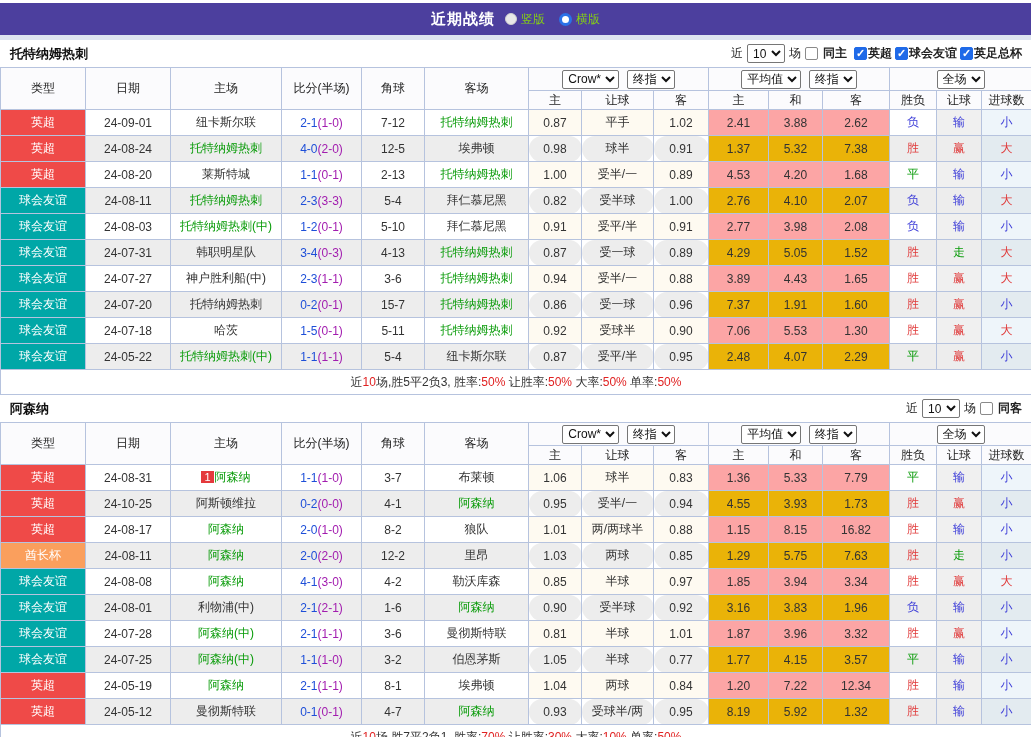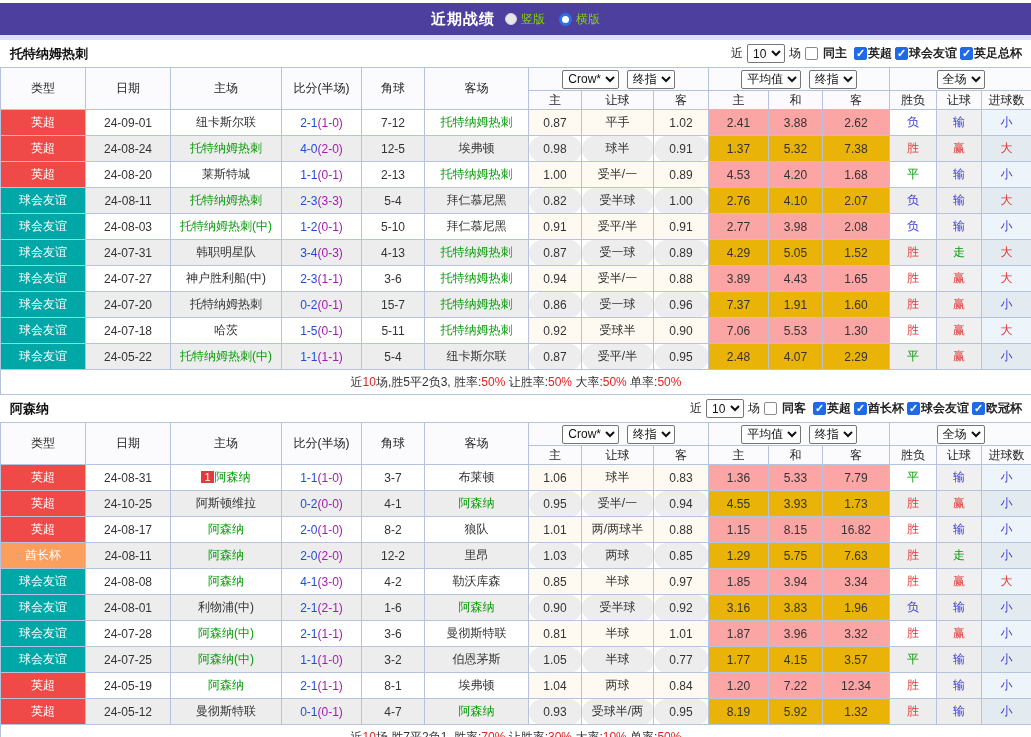--- a/index.html
+++ b/index.html
@@ -318,21 +318,20 @@
 
   <div class="section">
     <div class="control-row">
       <span class="team-name">阿森纳</span>
       <span class="controls">
         <span>近</span>
         <select><option>10</option></select>
         <span>场</span>
         <span class="cb"></span>
         <span class="cb-label">同客</span>
-        <span><span class="cb on"></span><span class="cb-label">英超</span><span class="cb on"></span><span class="cb-label">酋长杯</span><span class="cb on"></span><span class="cb-label">球会友谊</span><span class="cb on"></span><span class="cb-label">欧冠杯</span></span>
       </span>
     </div>
     <table>
       <colgroup>
         <col style="width:85px">
           <col style="width:85px">
           <col style="width:111px">
           <col style="width:80px">
           <col style="width:63px">
           <col style="width:104px">

